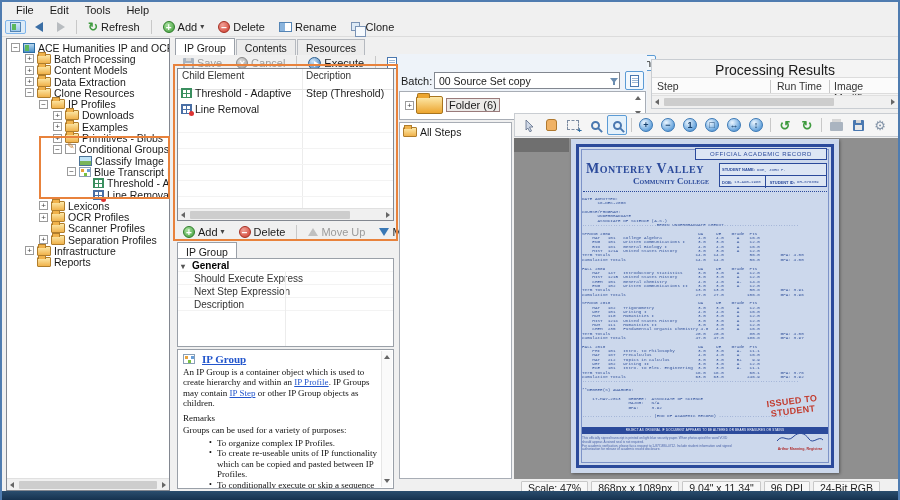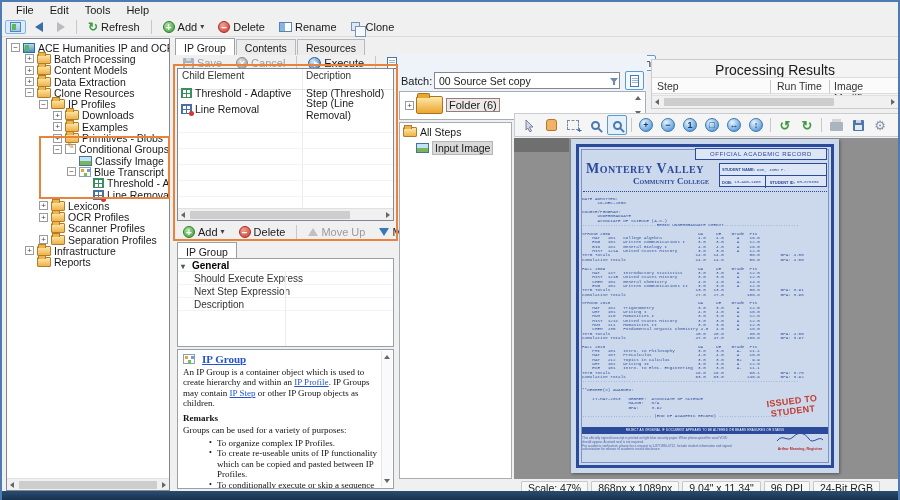--- a/index.html
+++ b/index.html
@@ -342,21 +342,20 @@
       <span style="position:absolute;left:128px;top:1px">Decription</span>
     </div>
     <div class="lrow" style="top:16px">
       <span class="ic ic-grid"></span>
       <span>Threshold - Adaptive</span>
       <span class="desc">Step (Threshold)</span>
     </div>
     <div class="lrow" style="top:32px">
       <span class="ic ic-table"></span>
       <span>Line Removal</span>
-      <span class="desc">Step (Line Removal)</span>
     </div>
     <div class="empty-lines"></div>
     <div class="hscroll">
         <span class="sarr left"></span>
         <span class="thumb" style="width:160px"></span>
         <span class="sarr right" style="margin-left:auto"></span>
       </div>
   </div>
 
   <div class="abs" style="left:176px;top:221px;height:17px;display:flex;align-items:center;gap:4px">
@@ -393,21 +392,21 @@
     <div class="prow"><span>Description</span></div>
   </div>
 
   <div id="help-box" class="abs">
     <div id="help-inner">
       <div style="display:flex;align-items:center;gap:4px;margin-bottom:2px">
         <span class="ic ic-flow"></span>
         <span class="hlink" style="font-weight:bold;font-size:11px">IP Group</span>
       </div>
       <div><span>An IP Group is a container object which is used to create hierarchy and within an </span><span class="hlink">IP Profile</span><span>. IP Groups may contain </span><span class="hlink">IP Step</span><span> or other IP Group objects as children.</span></div>
-      <div style="font-weight:bold;margin-top:4px">Remarks</div>
+      <div style="font-weight:normal;margin-top:4px">Remarks</div>
       <div style="margin-top:2px">Groups can be used for a variety of purposes:</div>
       <div class="bullets">
         <div>To organize complex IP Profiles.</div>
         <div>To create re-useable units of IP functionality which can be copied and pasted between IP Profiles.</div>
         <div>To conditionally execute or skip a sequence of IP Steps.</div>
       </div>
 
     </div>
     <div class="hsb">
         <span class="varr-up"></span>
@@ -431,24 +430,20 @@
     <span class="bigfolder"></span>
     <span class="sel-grey" style="position:absolute;left:46px;top:6px;border-color:#9a7b7b;background:#eceae8">Folder (6)</span>
     <span style="position:absolute;right:4px;top:4px" class="varr-up"></span>
     <span style="position:absolute;right:4px;bottom:4px" class="varr-dn"></span>
   </div>
 
   <div id="steps-panel" class="abs">
     <div style="display:flex;align-items:center;padding:3px 0 0 3px">
       <span class="ic ic-folder"></span>
       <span>All Steps</span>
-    </div>
-    <div style="display:flex;align-items:center;padding:3px 0 0 16px">
-      <span class="ic ic-image"></span>
-      <span class="sel-grey">Input Image</span>
     </div>
   </div>
 
   <div id="results-box" class="abs">
     <div style="text-align:center;font-size:14px;padding-top:2px">Processing Results</div>
     <div class="rcols">
       <span style="position:absolute;left:5px;top:2px">Step</span>
       <span style="position:absolute;left:125px;top:2px">Run Time</span>
       <span style="position:absolute;left:182px;top:2px">Image Modifie</span>
       <span class="vline" style="left:118px;top:2px;height:13px"></span>

